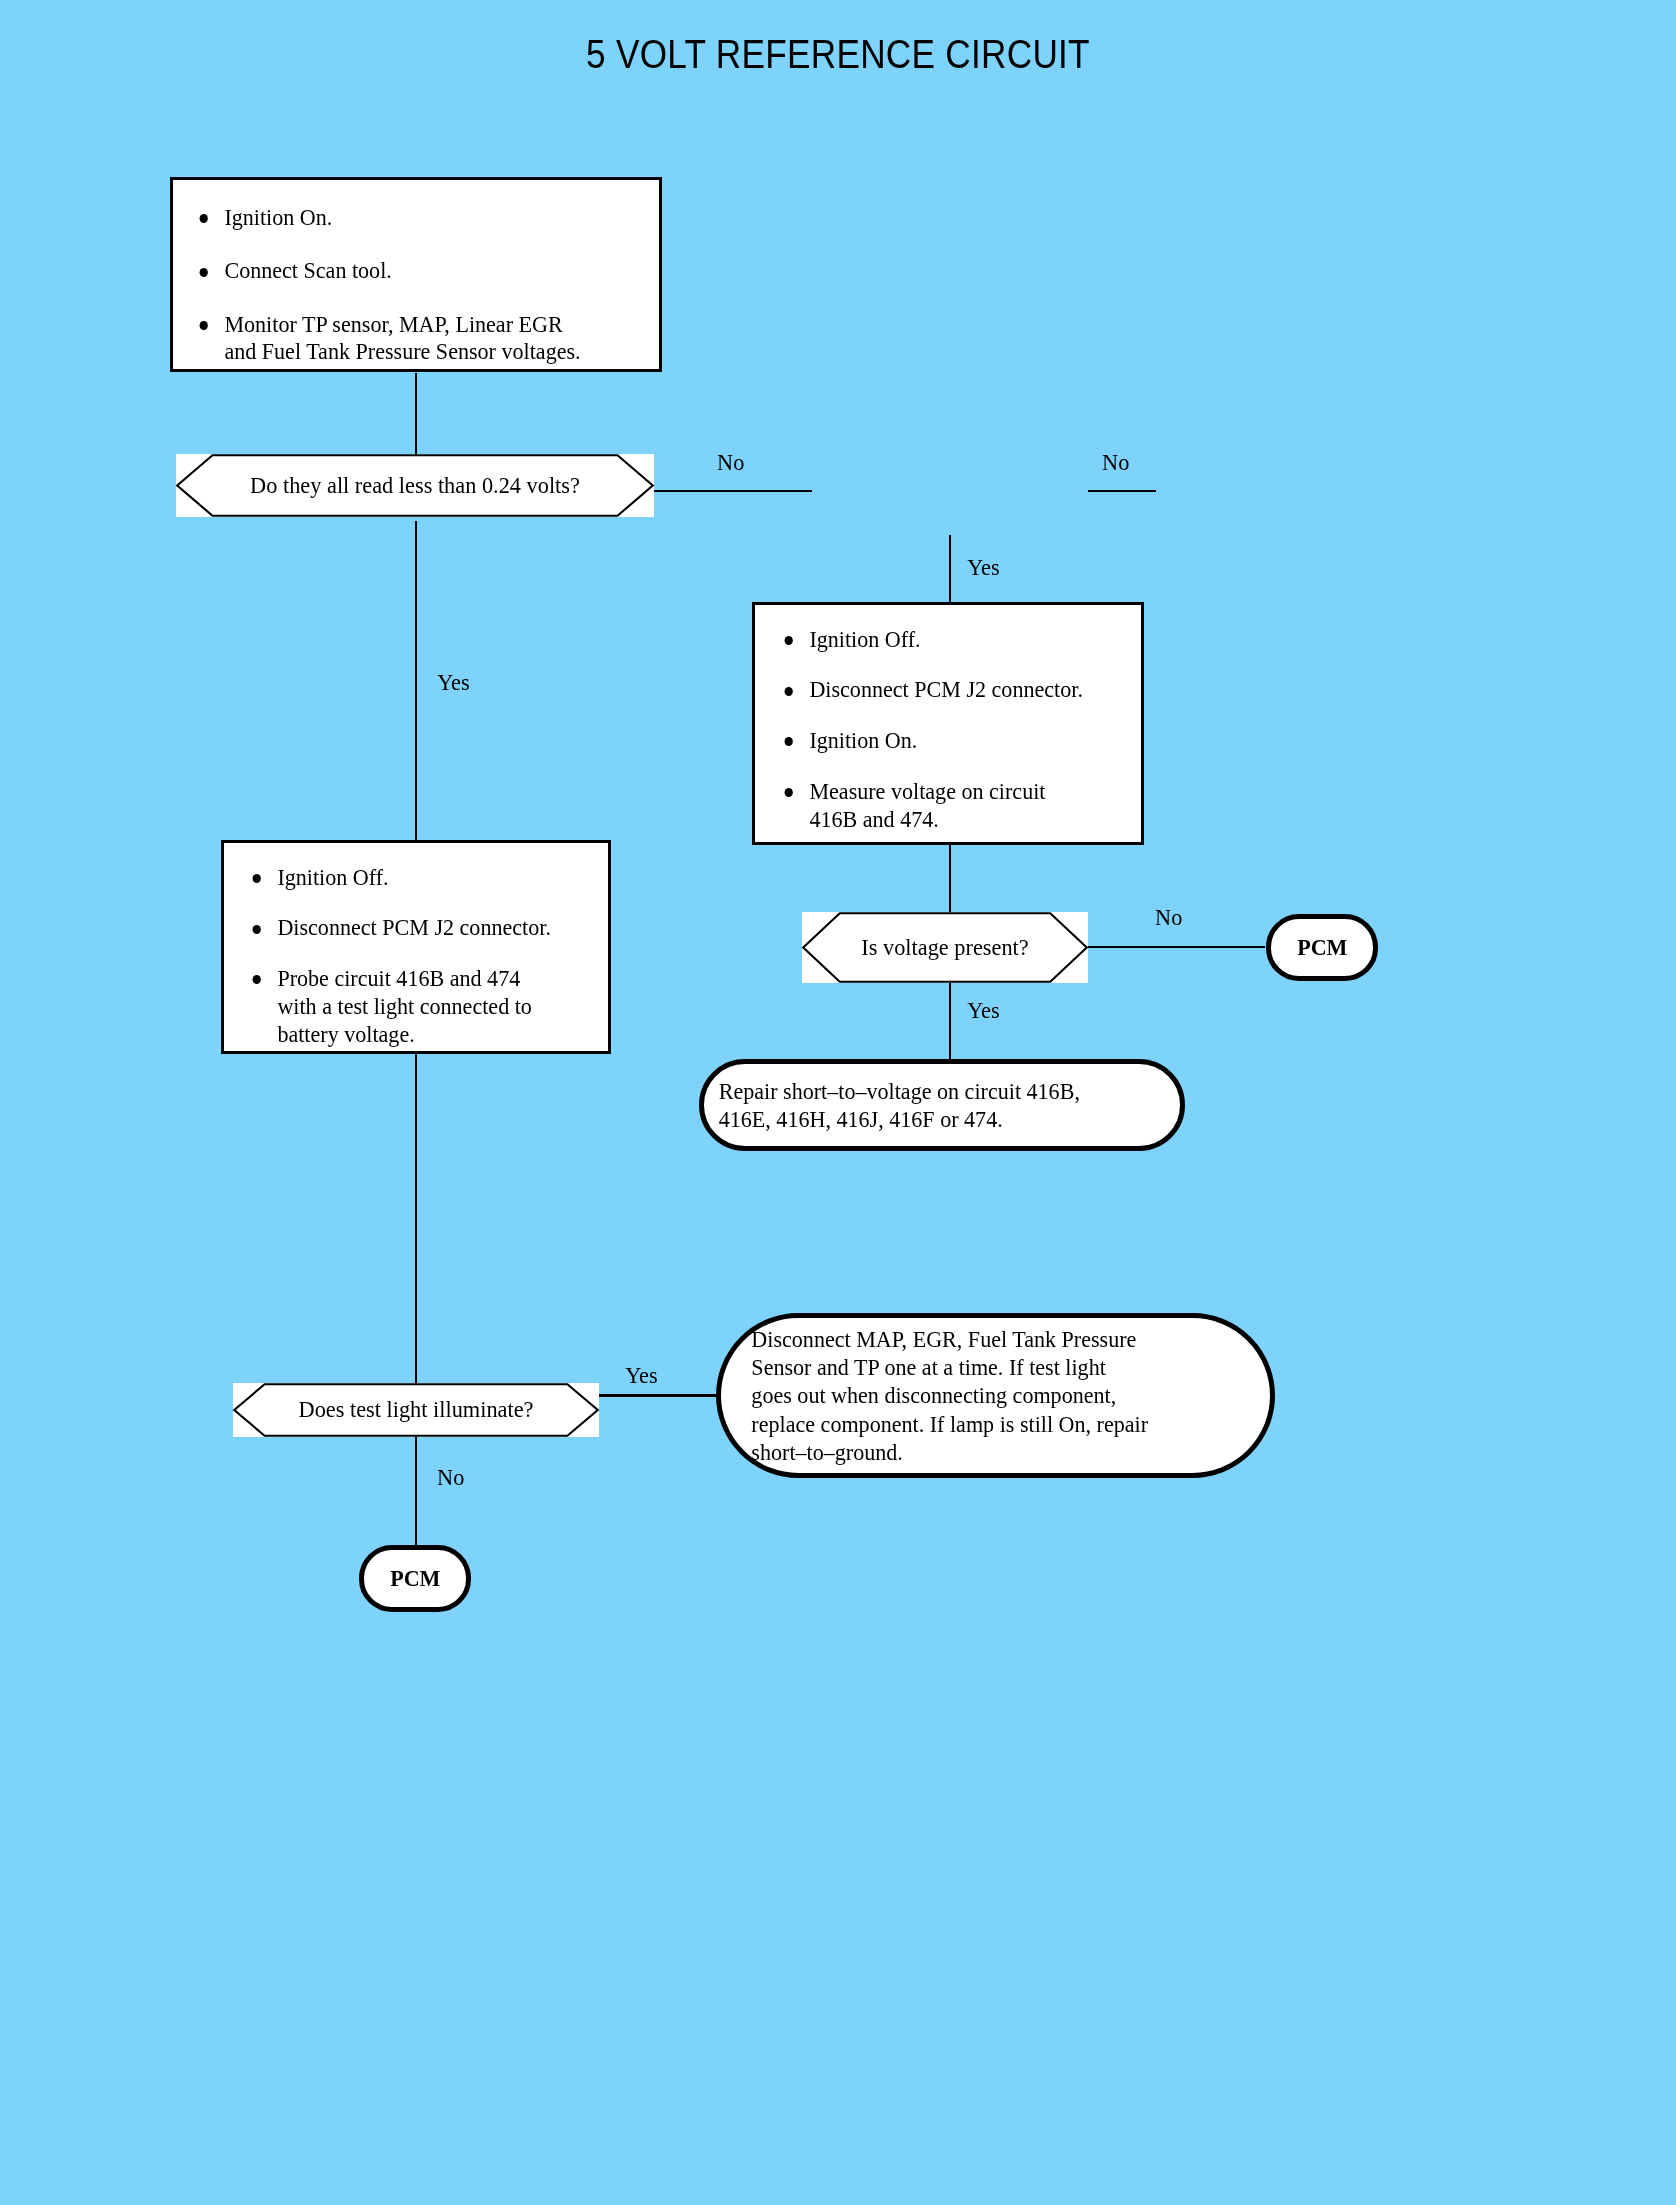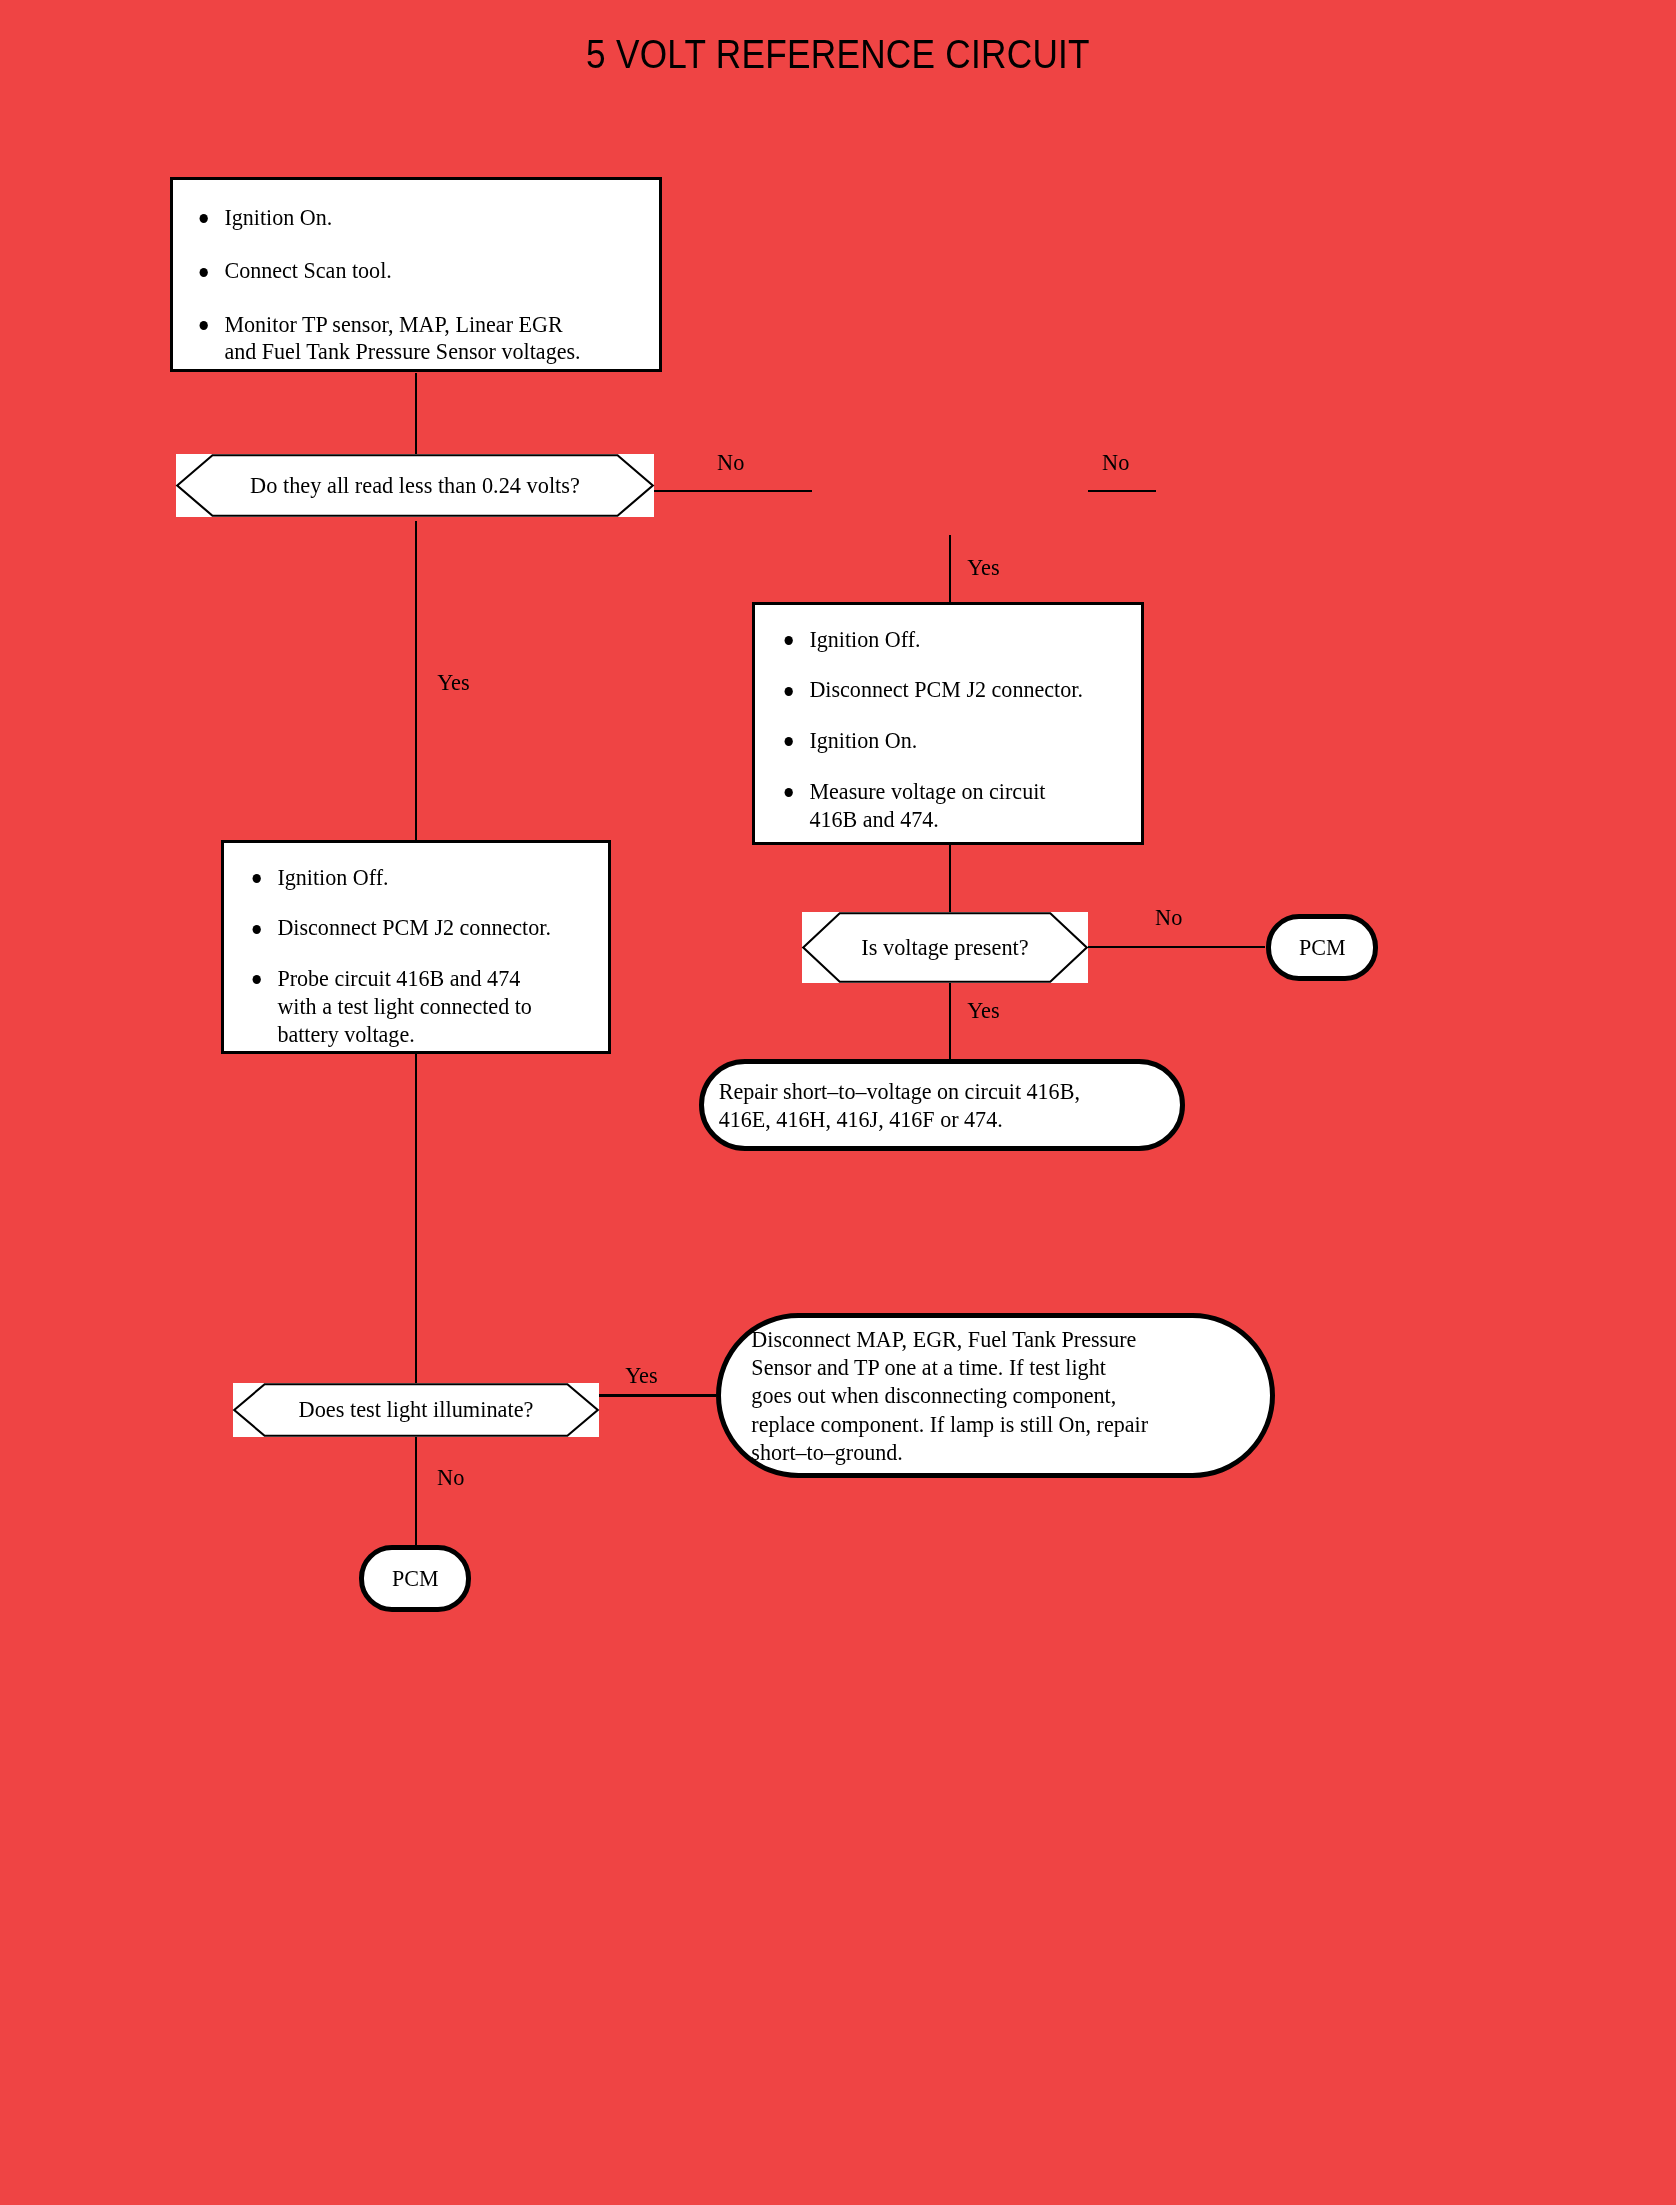--- a/index.html
+++ b/index.html
@@ -4,21 +4,21 @@
 <style>
   html, body {
     margin: 0;
     padding: 0;
     background: #ffffff;
   }
   #page {
     position: relative;
     width: 1676px;
     height: 2205px;
-    background: #ef4444;
+    background: #7dd3fc;
     overflow: hidden;
     font-family: "Liberation Serif", "DejaVu Serif", serif;
     color: #000000;
   }
 
   
   #title {
     position: absolute;
     left: 0;
     top: 32px;
@@ -124,20 +124,21 @@
   .term .term-label {
     font-size: 24px;
     line-height: 1.18;
     transform: scaleX(0.92);
     transform-origin: left center;
     white-space: pre-line;
     padding-left: 18px;
   }
   .term.centered {
     justify-content: center;
+    font-weight: bold;
   }
   .term.centered .term-label {
     padding-left: 0;
     transform-origin: center center;
   }
 
   
   .branch {
     position: absolute;
     font-size: 24px;

